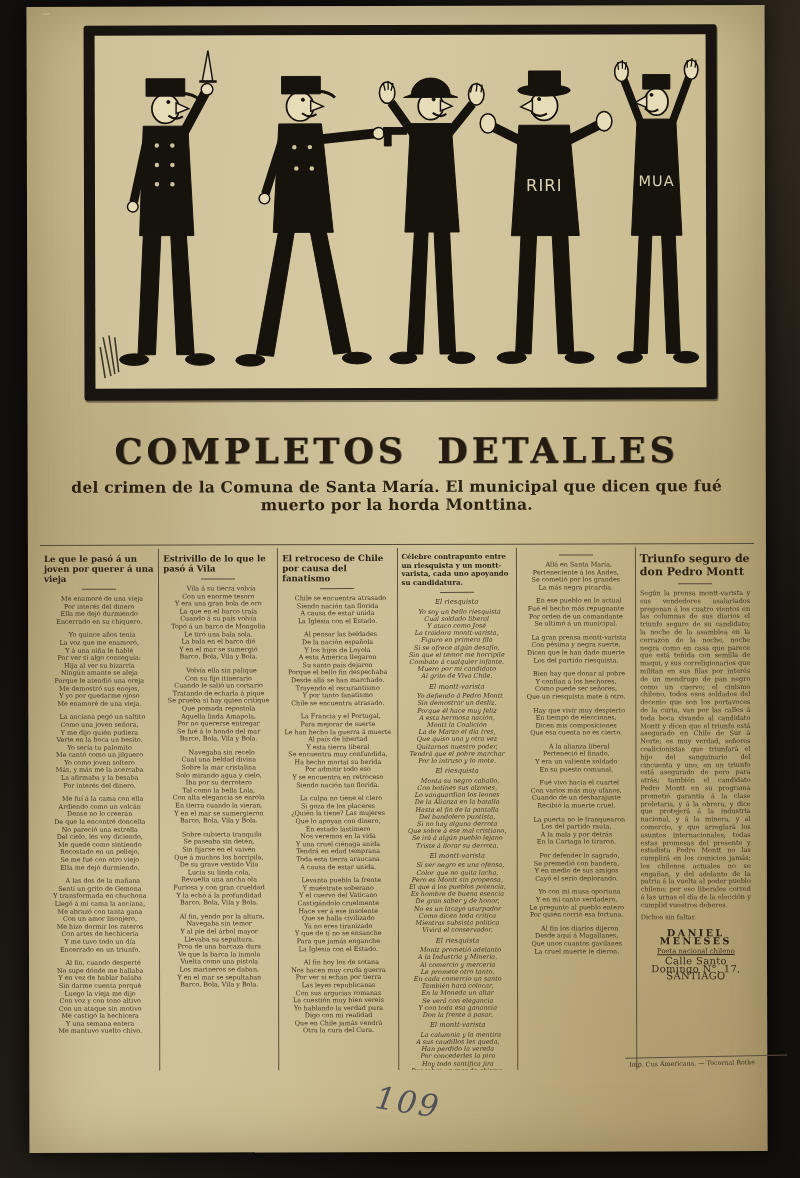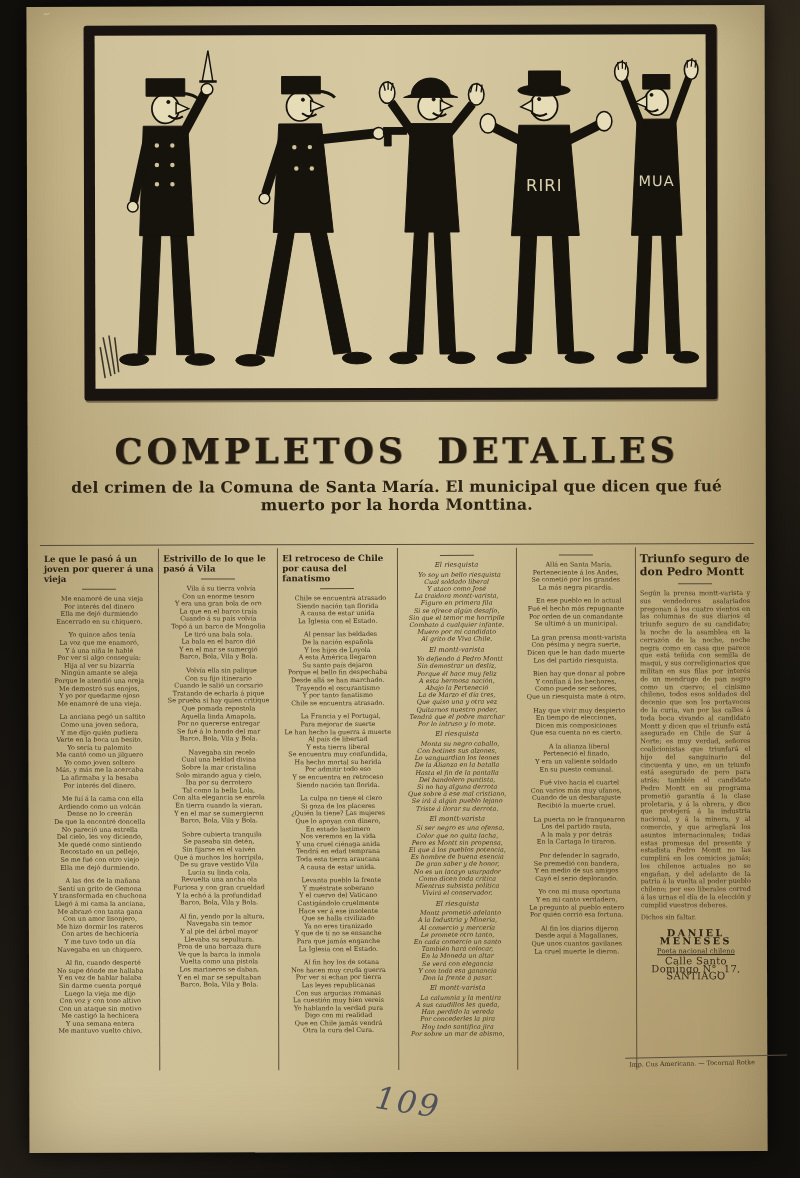--- a/index.html
+++ b/index.html
@@ -284,21 +284,21 @@
         <div class="stanza">
           <span class="line">A las dos de la mañana</span>
           <span class="line">Sentí un grito de Gemona</span>
           <span class="line">Y transformada en chuchona</span>
           <span class="line">Llegó á mi cama la anciana,</span>
           <span class="line">Me abrazó con tanta gana</span>
           <span class="line">Con un amor lisonjero,</span>
           <span class="line">Me hizo dormir los rateros</span>
           <span class="line">Con artes de hechicería</span>
           <span class="line">Y me tuvo todo un día</span>
-          <span class="line">Navegaba en un chiquero.</span>
+          <span class="line">Encerrado en un triunfo.</span>
         </div>
         <div class="stanza">
           <span class="line">Al fin, cuando desperté</span>
           <span class="line">No supe dónde me hallaba</span>
           <span class="line">Y en vez de hablar balaba</span>
           <span class="line">Sin darme cuenta porqué</span>
           <span class="line">Luego la vieja me dijo</span>
           <span class="line">Con voz y con tono altivo</span>
           <span class="line">Con un ataque sin motivo</span>
           <span class="line">Me castigó la hechicera</span>
@@ -434,41 +434,42 @@
           <span class="line">Las leyes republicanas</span>
           <span class="line">Con sus argucias romanas</span>
           <span class="line">La cuestión muy bien vereis</span>
           <span class="line">Yo hablando la verdad pura</span>
           <span class="line">Digo con mi realidad</span>
           <span class="line">Que en Chile jamás vendrá</span>
           <span class="line">Otra la cura del Cura.</span>
         </div>
       </div>
       <div class="col">
+        <div class="colhead">Célebre contrapunto entre un riesquista y un montt-varista, cada uno apoyando su candidatura.</div>
         <div class="headrule"></div>
         <div class="subhead">El riesquista</div>
         <div class="stanza">
           <span class="line">Yo soy un bello riesquista</span>
           <span class="line">Cual soldado liberal</span>
           <span class="line">Y ataco como José</span>
           <span class="line">La traidora montt-varista,</span>
           <span class="line">Figuro en primera fila</span>
           <span class="line">Si se ofrece algún desafío,</span>
           <span class="line">Sin que el temor me horripile</span>
           <span class="line">Combato á cualquier infante.</span>
           <span class="line">Muero por mi candidato</span>
           <span class="line">Al grito de Viva Chile.</span>
         </div>
         <div class="subhead">El montt-varista</div>
         <div class="stanza">
           <span class="line">Yo defiendo á Pedro Montt</span>
           <span class="line">Sin demostrar un desliz,</span>
           <span class="line">Porque él hace muy feliz</span>
           <span class="line">A esta hermosa nación,</span>
-          <span class="line">Abajo la Perteneció</span>
+          <span class="line">Montt la Coalición</span>
           <span class="line">La de Marzo el día tres,</span>
           <span class="line">Que quiso una y otra vez</span>
           <span class="line">Quitarnos nuestro poder,</span>
           <span class="line">Tendrá que el pobre marchar</span>
           <span class="line">Por lo intruso y lo mote.</span>
         </div>
         <div class="subhead">El riesquista</div>
         <div class="stanza">
           <span class="line">Monta su negro caballo,</span>
           <span class="line">Con botines sus alzones,</span>

